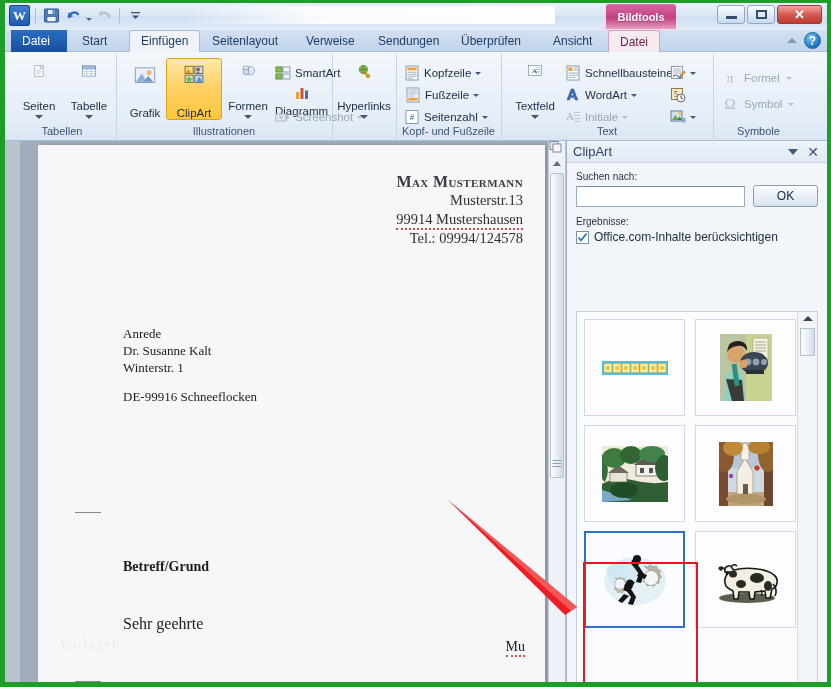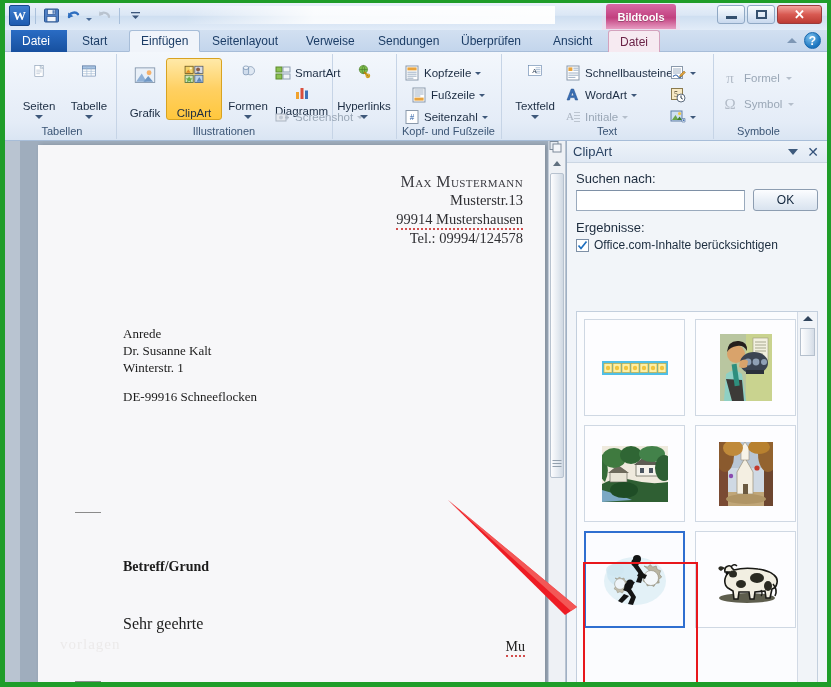--- a/index.html
+++ b/index.html
@@ -210,21 +210,21 @@
   .vs-grip { position:absolute; left:50%; transform:translateX(-50%); bottom:8px; }
   .vs-grip i { display:block; width:9px;height:1px;background:#93a0ad; margin:2px 0;}
   .obj-browser {
     position:absolute; right:2px; top:-1px; width:15px; height:14px;
   }
 
   
   .doc-txt { font-family:"Liberation Serif", serif; color:#1b1b1b; position:absolute; }
   .letterhead { right:22px; top:27px; text-align:right; line-height:19px; font-size:14.5px; color:#2f2f33;}
   .letterhead .name {
-    font-size:16px; font-variant: small-caps; letter-spacing:.4px; color:#3a3a40; font-weight:400;
+    font-size:16px; font-variant: small-caps; letter-spacing:.4px; color:#3a3a40; font-weight:700;
   }
   .spell { border-bottom:2px dotted #d34d4d; padding-bottom:1px;}
   .recipient { left:85px; top:180px; line-height:17px; font-size:13px;}
   .recipient .gap { height:12px; }
   .betreff { left:85px; top:414px; font-weight:bold; font-size:14px;}
   .anrede2 { left:85px; top:470px; font-size:16px;}
   .datum { right:20px; top:494px; font-size:14px; }
   .rule { position:absolute; height:1px; background:#8b8b8b; width:26px; left:37px;}
   .watermark {
     position:absolute; left:22px; top:491px; font-family:"Liberation Serif", serif;
@@ -241,21 +241,21 @@
     background: linear-gradient(to bottom,#eef3f9,#e0e9f4);
     border-bottom:1px solid #cbd6e3;
     display:flex; align-items:center; padding:0 6px;
   }
   .pane-title { font-size:13px; color:#2b4464; flex:1; }
   .pane-btn { width:16px;height:16px;display:flex;align-items:center;justify-content:center;margin-left:4px;}
   .ph-tri { width:0;height:0;border-left:5px solid transparent;border-right:5px solid transparent;border-top:6px solid #3d5a7c;}
   .ph-x { color:#33517a; font-size:14px; line-height:14px; font-family:"Liberation Sans",sans-serif;}
 
   .pane-body { position:absolute; left:0; right:0; top:22px; bottom:0; padding:8px 9px 0 9px; }
-  .lbl-sm { font-size:13px; color:#1d2c3e; margin-bottom:3px;}
+  .lbl-sm { font-size:10px; color:#1d2c3e; margin-bottom:3px;}
   .row { display:flex; align-items:center; gap:8px; margin-bottom:9px; }
   .txtbox {
     flex:1; height:21px; background:#fff; border:1px solid #9aaabd;
     border-top-color:#7e90a6; font-size:12px; padding:2px 4px; color:#222;
   }
   .okbtn {
     width:65px; height:22px; font-size:12px; color:#12263d;
     border:1px solid #8d9db1; border-radius:3px;
     background: linear-gradient(to bottom,#fcfdff,#eaf0f7 48%,#d9e3ef);
     display:flex;align-items:center;justify-content:center;
@@ -505,21 +505,21 @@
         <svg class="ico" viewBox="0 0 16 16">
           <rect x="2" y="1" width="12" height="14" fill="#fff" stroke="#8a99ab"></rect>
           <rect x="3.4" y="2.4" width="9.2" height="3" fill="#e8a33d"></rect>
           <g stroke="#9fb0c4">
                 <path d="M3.4 7.2h9.2M3.4 9.2h9.2M3.4 11.2h9.2M3.4 13.2h6"></path>
               </g>
         </svg>
         <span>Kopfzeile</span>
         <div class="sdrop"></div>
       </div>
-      <div class="smallrow" style="left:14px; top:31px;">
+      <div class="smallrow" style="left:8px; top:31px;">
         <svg class="ico" viewBox="0 0 16 16">
           <rect x="2" y="1" width="12" height="14" fill="#fff" stroke="#8a99ab"></rect>
           <rect x="3.4" y="10.6" width="9.2" height="3" fill="#e8a33d"></rect>
           <g stroke="#9fb0c4">
                 <path d="M3.4 3h9.2M3.4 5h9.2M3.4 7h9.2M3.4 9h6"></path>
               </g>
         </svg>
         <span>Fußzeile</span>
         <div class="sdrop"></div>
       </div>

